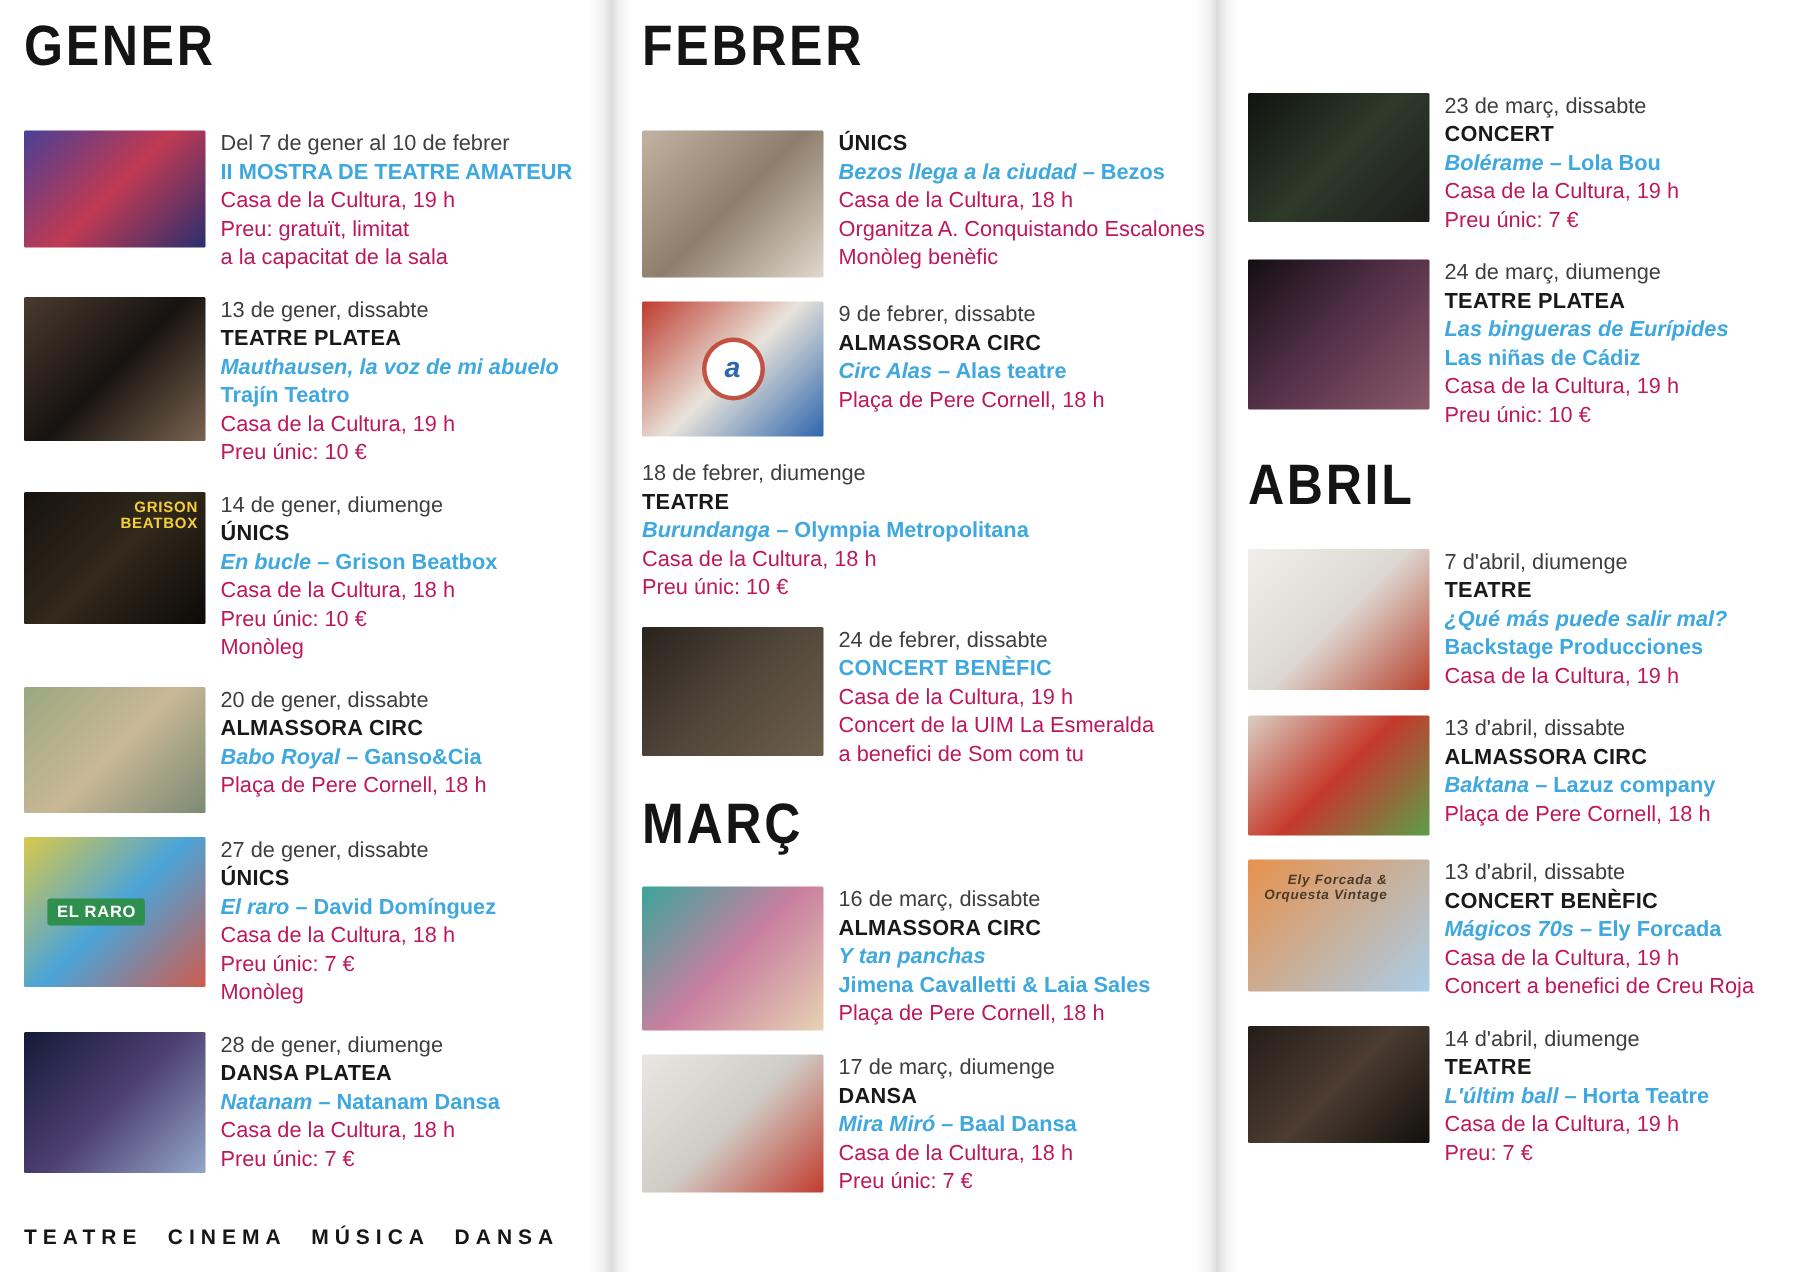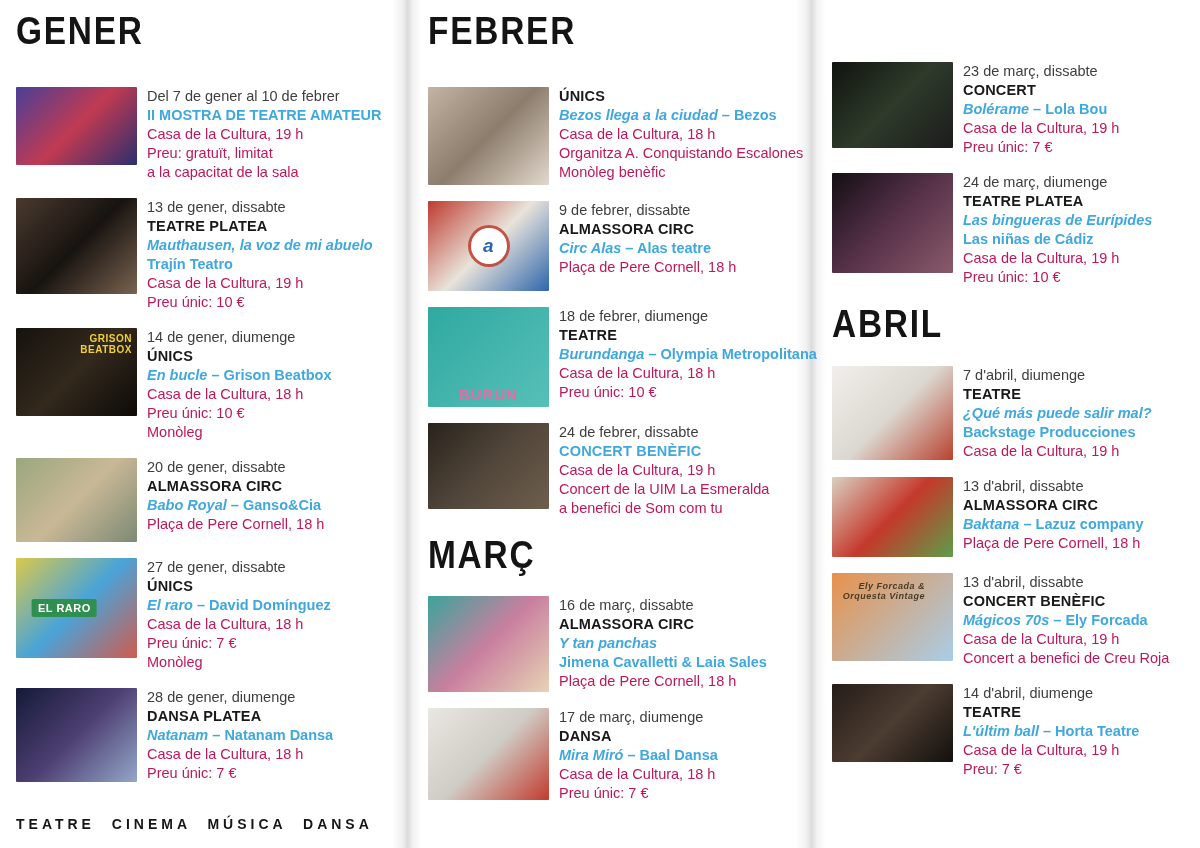--- a/index.html
+++ b/index.html
@@ -141,23 +141,20 @@
         <span class="lbl lbl-circle" style="color: rgb(46, 102, 173); background: rgb(255, 255, 255);">a</span>
       </div>
       <div class="info">
         <div class="date">9 de febrer, dissabte</div>
         <div class="cat">ALMASSORA CIRC</div>
         <div class="title"><span class="it">Circ Alas</span><span class="sep"> – </span><span class="co">Alas teatre</span></div>
         <div class="detail">Plaça de Pere Cornell, 18 h</div>
       </div>
     </div>
     <div class="event">
-      <div class="thumb" title="five smiling actors over teal backdrop with colorful bubble letters" style="height: 100px; background: linear-gradient(135deg, rgb(47, 169, 161), rgb(87, 192, 184));">
-        <span class="lbl lbl-b" style="color: rgb(232, 107, 167);">BURUN</span>
-      </div>
       <div class="info">
         <div class="date">18 de febrer, diumenge</div>
         <div class="cat">TEATRE</div>
         <div class="title"><span class="it">Burundanga</span><span class="sep"> – </span><span class="co">Olympia Metropolitana</span></div>
         <div class="detail">Casa de la Cultura, 18 h</div>
         <div class="detail">Preu únic: 10 €</div>
       </div>
     </div>
     <div class="event">
       <div class="thumb" title="orchestra with cellos raising instruments on dark stage" style="height: 86px; background: linear-gradient(135deg, rgb(41, 35, 29), rgb(81, 70, 58), rgb(110, 95, 77));"></div>

